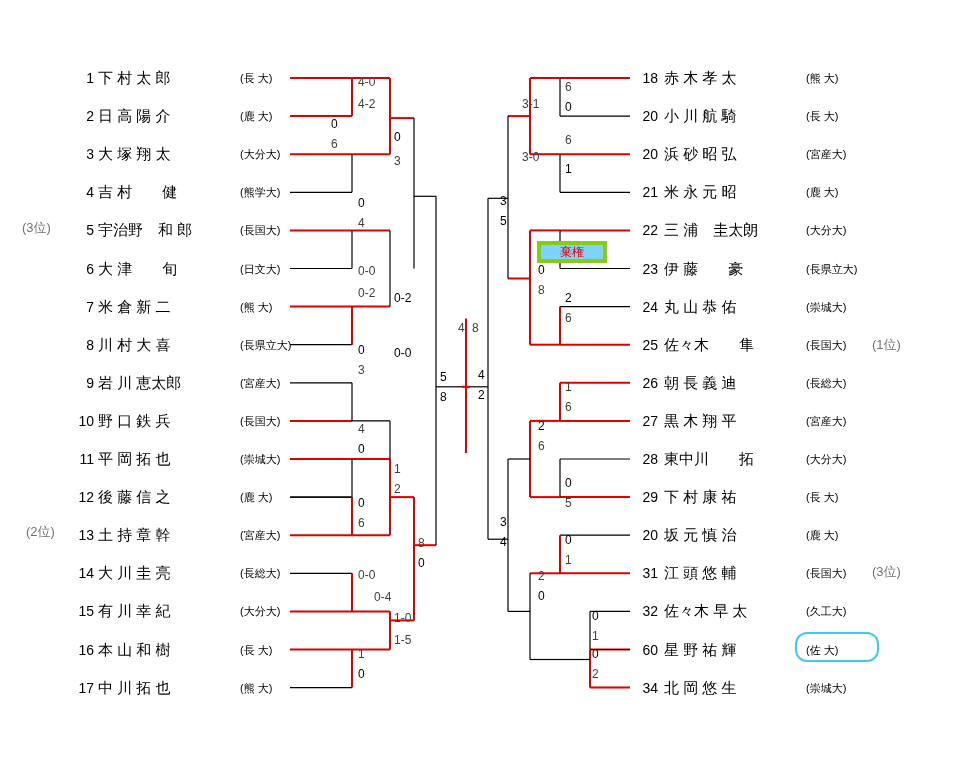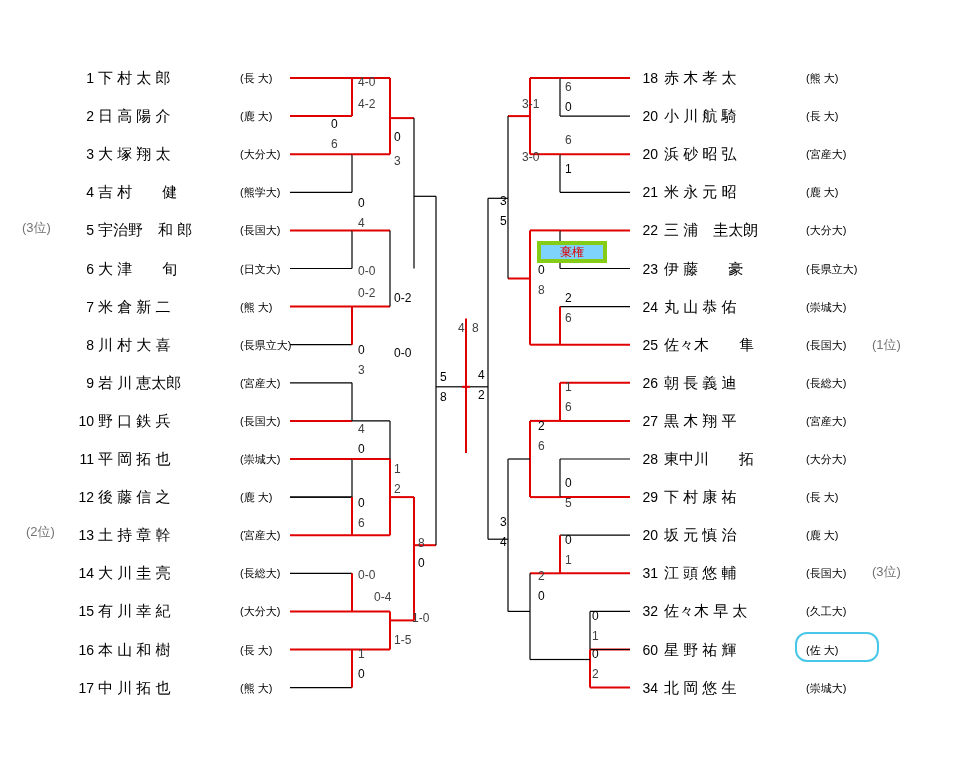--- a/index.html
+++ b/index.html
@@ -398,21 +398,21 @@
       <div class="score red" style="left: 358px; top: 424px;">4</div>
       <div class="score" style="left: 358px; top: 444px;">0</div>
       <div class="score red" style="left: 394px; top: 464px;">1</div>
       <div class="score red" style="left: 394px; top: 484px;">2</div>
       <div class="score" style="left: 358px; top: 498px;">0</div>
       <div class="score red" style="left: 358px; top: 518px;">6</div>
       <div class="score red" style="left: 418px; top: 538px;">8</div>
       <div class="score" style="left: 418px; top: 558px;">0</div>
       <div class="score red" style="left: 358px; top: 570px;">0-0</div>
       <div class="score red" style="left: 358px; top: 592px; margin-left: 16px;">0-4</div>
-      <div class="score red" style="left: 412px; top: 613px;">1-0</div>
+      <div class="score red" style="left: 394px; top: 613px;">1-0</div>
       <div class="score red" style="left: 394px; top: 635px;">1-5</div>
       <div class="score red" style="left: 358px; top: 649px;">1</div>
       <div class="score" style="left: 358px; top: 669px;">0</div>
       <div class="score" style="left: 440px; top: 372px;">5</div>
       <div class="score" style="left: 440px; top: 392px;">8</div>
       <div class="score red" style="left: 458px; top: 323px;">4</div>
       <div class="score red" style="left: 472px; top: 323px;">8</div>
       <div class="score" style="left: 478px; top: 370px;">4</div>
       <div class="score" style="left: 478px; top: 390px;">2</div>
       <div class="score" style="left: 500px; top: 196px;">3</div>

